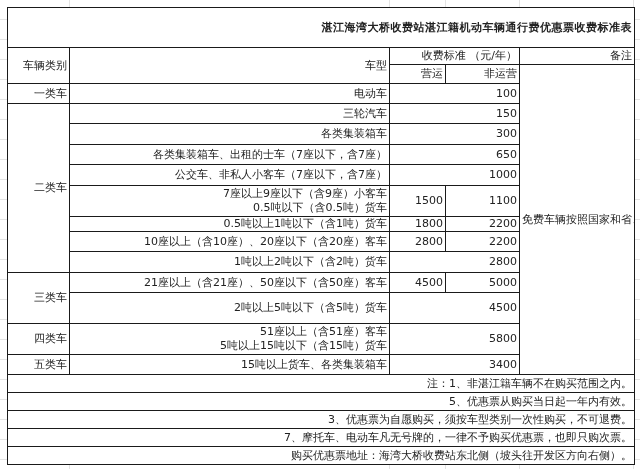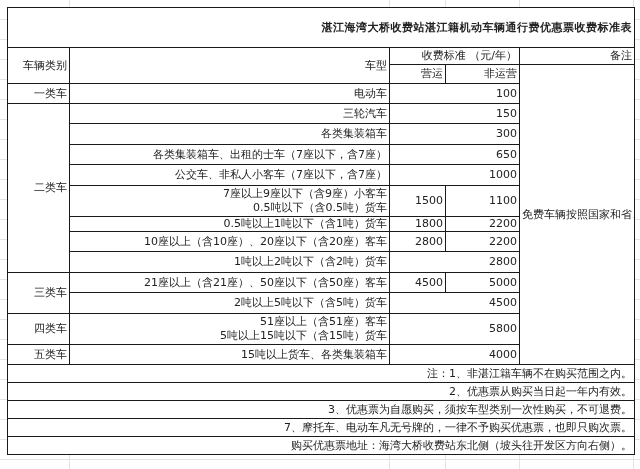--- a/index.html
+++ b/index.html
@@ -160,45 +160,45 @@
       <td>1吨以上2吨以下（含2吨）货车</td>
       <td colspan="2">2800</td>
     </tr>
 
     <tr style="height:20px">
       <td rowspan="2" class="cat">三类车</td>
       <td>21座以上（含21座）、50座以下（含50座）客车</td>
       <td>4500</td>
       <td>5000</td>
     </tr>
-    <tr style="height:21px">
+    <tr style="height:31px">
       <td>2吨以上5吨以下（含5吨）货车</td>
       <td colspan="2">4500</td>
     </tr>
 
     <tr style="height:31px">
       <td class="cat">四类车</td>
       <td class="two-line">
         <div>51座以上（含51座）客车</div>
         <div>5吨以上15吨以下（含15吨）货车</div>
       </td>
       <td colspan="2">5800</td>
     </tr>
 
     <tr style="height:20px">
       <td class="cat">五类车</td>
       <td>15吨以上货车、各类集装箱车</td>
-      <td colspan="2">4000</td>
+      <td colspan="2">3400</td>
     </tr>
 
     <tr>
       <td colspan="5" class="note first">注：1、非湛江籍车辆不在购买范围之内。</td>
     </tr>
     <tr>
-      <td colspan="5" class="note">2、优惠票从购买当日起一年内有效。</td>
+      <td colspan="5" class="note">5、优惠票从购买当日起一年内有效。</td>
     </tr>
     <tr>
       <td colspan="5" class="note">3、优惠票为自愿购买，须按车型类别一次性购买，不可退费。</td>
     </tr>
     <tr>
       <td colspan="5" class="note">7、摩托车、电动车凡无号牌的，一律不予购买优惠票，也即只购次票。</td>
     </tr>
     <tr>
       <td colspan="5" class="note last">购买优惠票地址：海湾大桥收费站东北侧（坡头往开发区方向右侧）。</td>
     </tr>

